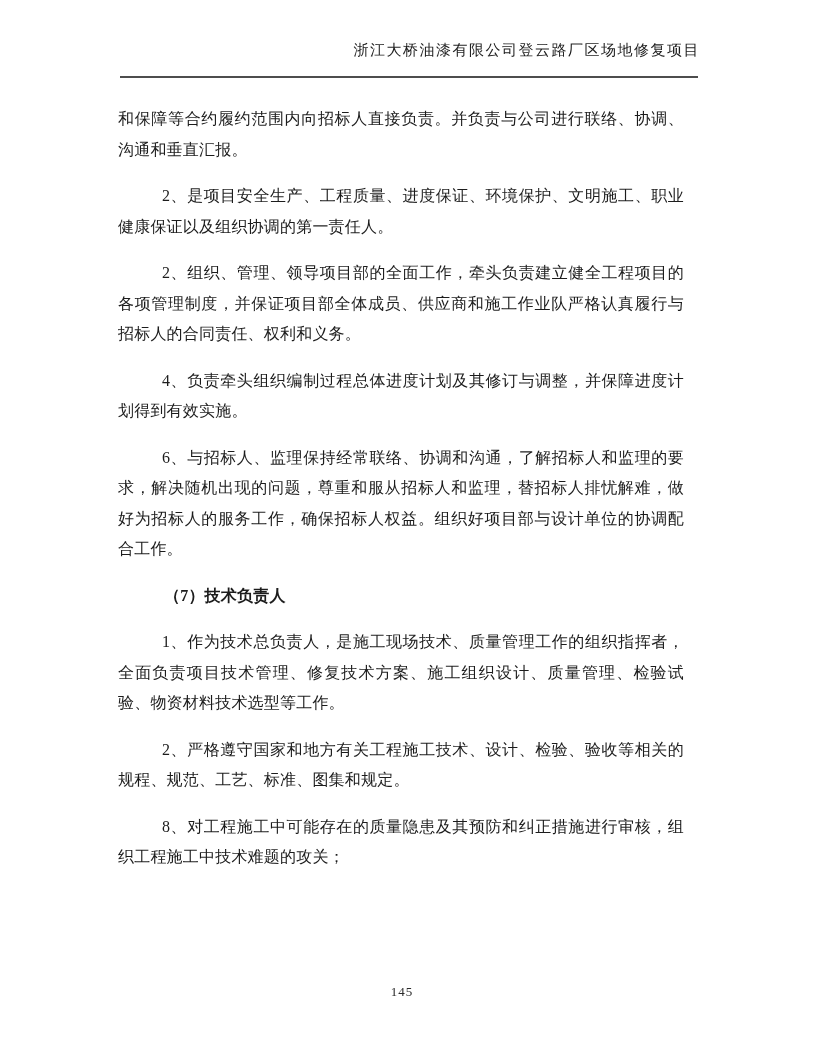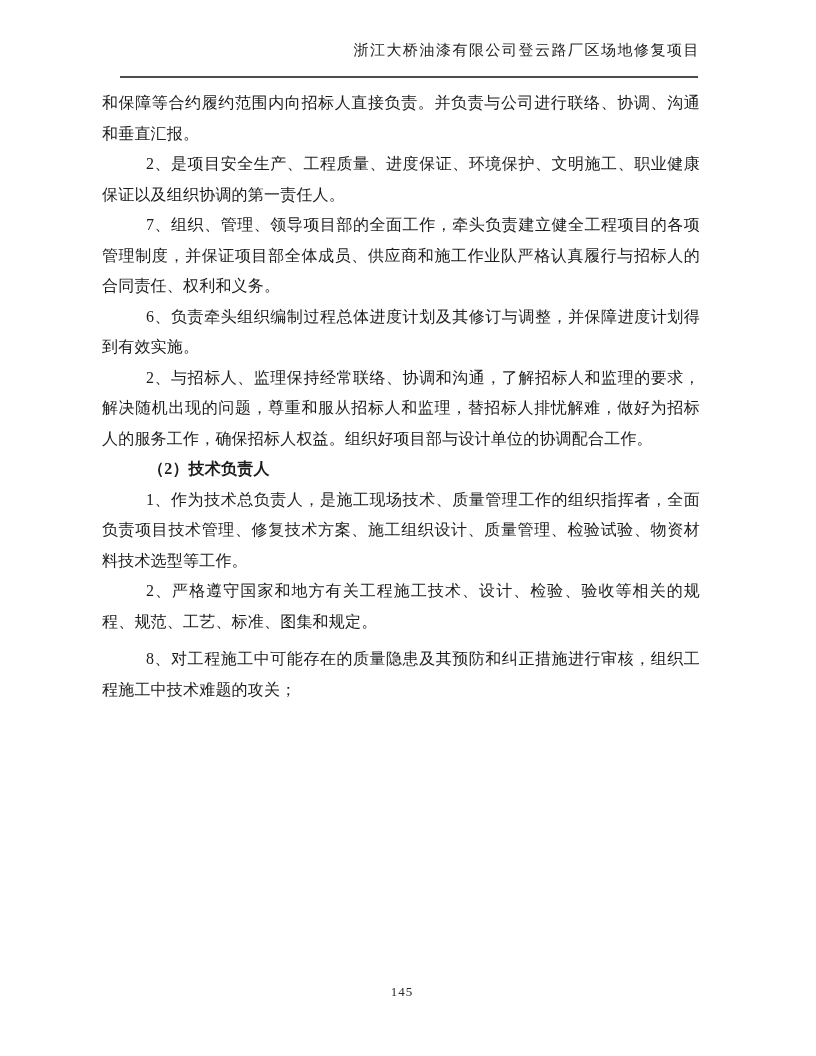--- a/index.html
+++ b/index.html
@@ -45,21 +45,21 @@
     position: absolute;
     top: 88px;
     left: 102px;
     width: 598px;
     font-size: 16px;
     line-height: 30.5px;
     letter-spacing: 0.2px;
     text-align: justify;
   }
   .doc-body p {
-    margin: 0;
+    margin: 16px;
     text-indent: 44px;
   }
   .doc-body p.cont {
     text-indent: 0;
   }
   .doc-body p.heading {
     font-weight: 700;
     text-indent: 46px;
   }
   .doc-body p.sp {
@@ -85,25 +85,25 @@
 
 <div class="page">
 
   <div class="header-title">浙江大桥油漆有限公司登云路厂区场地修复项目</div>
 
   <div class="header-rule"></div>
 
   <div class="doc-body">
     <p class="cont">和保障等合约履约范围内向招标人直接负责。并负责与公司进行联络、协调、沟通和垂直汇报。</p>
     <p>2、是项目安全生产、工程质量、进度保证、环境保护、文明施工、职业健康保证以及组织协调的第一责任人。</p>
-    <p>7、组织、管理、领导项目部的全面工作，牵头负责建立健全工程项目的各项管理制度，并保证项目部全体成员、供应商和施工作业队严格认真履行与招标人的合同责任、权利和义务。</p>
-    <p>6、负责牵头组织编制过程总体进度计划及其修订与调整，并保障进度计划得到有效实施。</p>
-    <p>2、与招标人、监理保持经常联络、协调和沟通，了解招标人和监理的要求，解决随机出现的问题，尊重和服从招标人和监理，替招标人排忧解难，做好为招标人的服务工作，确保招标人权益。组织好项目部与设计单位的协调配合工作。</p>
+    <p>2、组织、管理、领导项目部的全面工作，牵头负责建立健全工程项目的各项管理制度，并保证项目部全体成员、供应商和施工作业队严格认真履行与招标人的合同责任、权利和义务。</p>
+    <p>4、负责牵头组织编制过程总体进度计划及其修订与调整，并保障进度计划得到有效实施。</p>
+    <p>6、与招标人、监理保持经常联络、协调和沟通，了解招标人和监理的要求，解决随机出现的问题，尊重和服从招标人和监理，替招标人排忧解难，做好为招标人的服务工作，确保招标人权益。组织好项目部与设计单位的协调配合工作。</p>
 
-    <p class="heading">（2）技术负责人</p>
+    <p class="heading">（7）技术负责人</p>
 
     <p>1、作为技术总负责人，是施工现场技术、质量管理工作的组织指挥者，全面负责项目技术管理、修复技术方案、施工组织设计、质量管理、检验试验、物资材料技术选型等工作。</p>
     <p>2、严格遵守国家和地方有关工程施工技术、设计、检验、验收等相关的规程、规范、工艺、标准、图集和规定。</p>
     <p class="sp">8、对工程施工中可能存在的质量隐患及其预防和纠正措施进行审核，组织工程施工中技术难题的攻关；</p>
   </div>
 
   <div class="page-number">145</div>
 
 </div>
 

